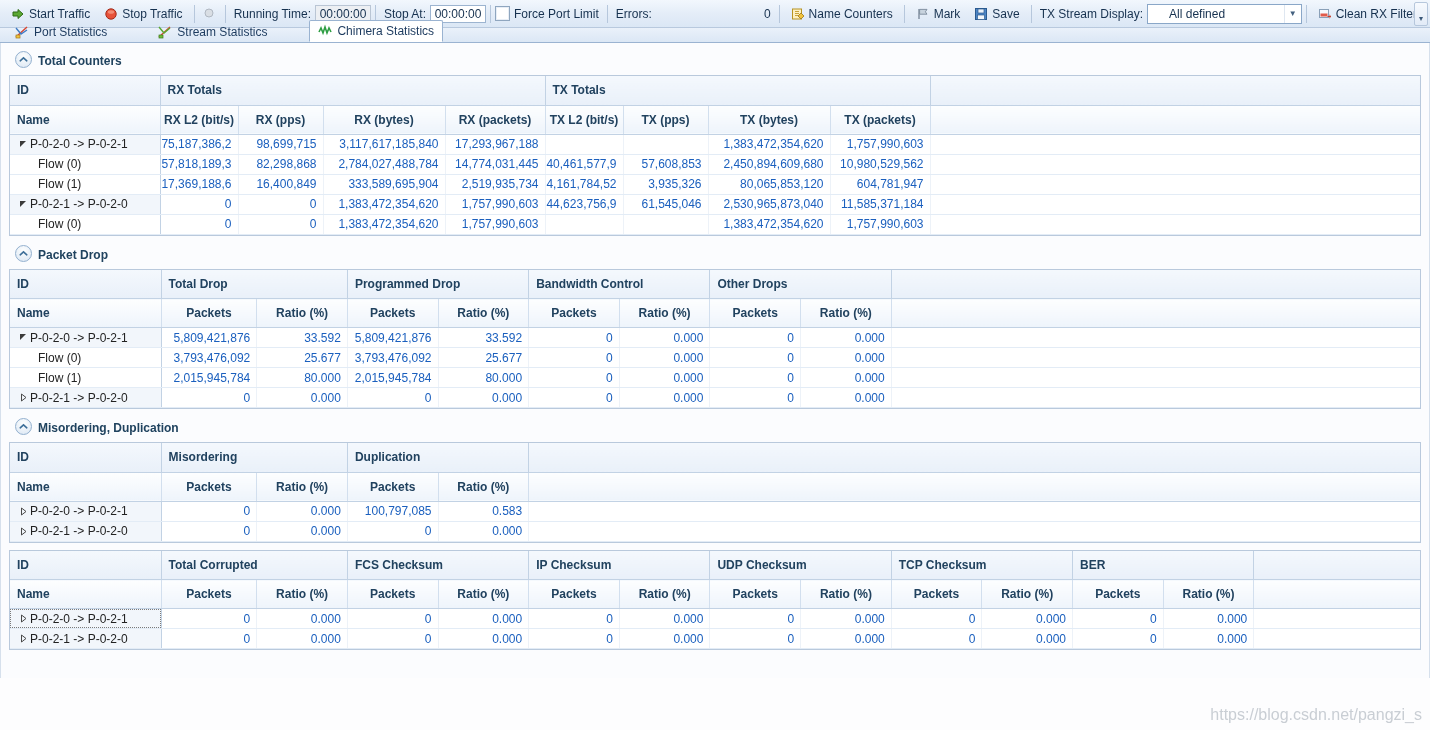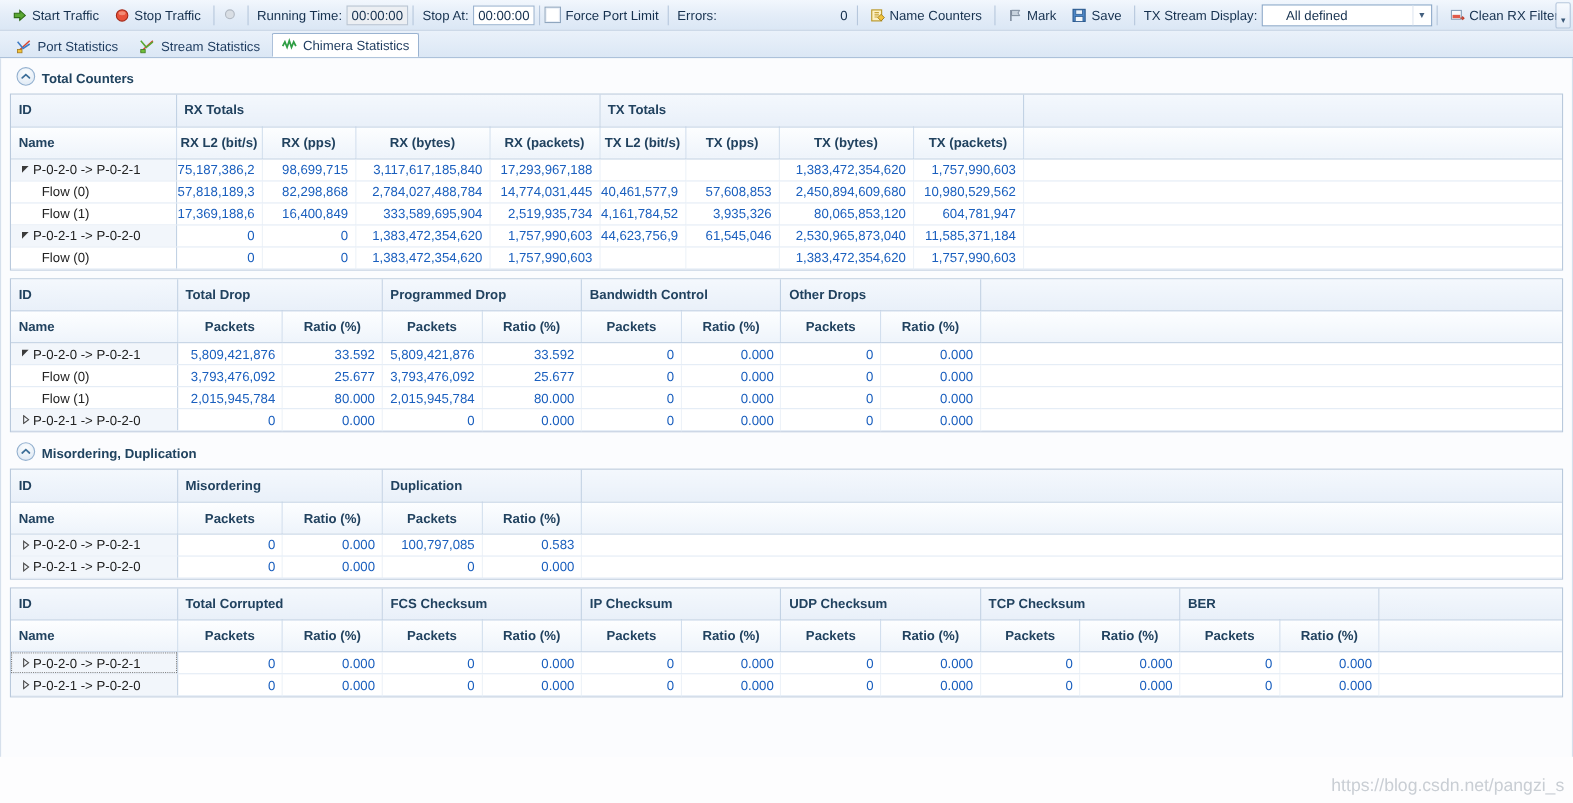--- a/index.html
+++ b/index.html
@@ -79,25 +79,26 @@
     display:flex;align-items:flex-end;justify-content:center;
     font-size:8px;color:#3a5878;padding-bottom:2px;box-sizing:border-box;
   }
 
   
   .ico{width:14px;height:14px;flex:none;display:inline-block;position:relative;}
   .ico svg{display:block;}
 
   
   .tabstrip{
-    position:relative;height:25px;
+    position:relative;height:15px;
     background:linear-gradient(to bottom,#eaf1fa,#dbe7f5);
     border-bottom:1px solid #9ab3d1;
     display:flex;align-items:flex-end;padding-left:6px;
     box-sizing:border-box;
+    gap:31px;
   }
   .tab{
     display:flex;align-items:center;gap:5px;
     height:21px;padding:0 8px;margin-right:2px;
     font-size:12px;color:#1c3a5e;
     border:1px solid transparent;border-bottom:none;
     border-radius:2px 2px 0 0;box-sizing:border-box;
   }
   .tab.active{
     background:#ffffff;border:1px solid #9ab3d1;border-bottom:1px solid #fff;
@@ -478,20 +479,28 @@
                 <td class="num"></td>
                 <td class="num">1,383,472,354,620</td>
                 <td class="num">1,757,990,603</td>
                 <td class="blank"></td>
               </tr>
             </tbody>
           </table>
         </div>
       </div>
       <div class="section">
+        <div class="sec-head">
+          <div class="circ-btn">
+            <svg width="9" height="7" viewBox="0 0 9 7">
+              <path d="M1.2 4.8L4.5 1.8l3.3 3" fill="none" stroke="#3d6f99" stroke-width="1.6" stroke-linecap="round"></path>
+            </svg>
+          </div>
+          <div class="sec-title">Packet Drop</div>
+        </div>
         <div class="grid-wrap">
           <table class="grid">
             <colgroup>
               <col style="width: 150px;">
               <col style="width: 95px;">
               <col style="width: 90px;">
               <col style="width: 90px;">
               <col style="width: 90px;">
               <col style="width: 90px;">
               <col style="width: 90px;">

